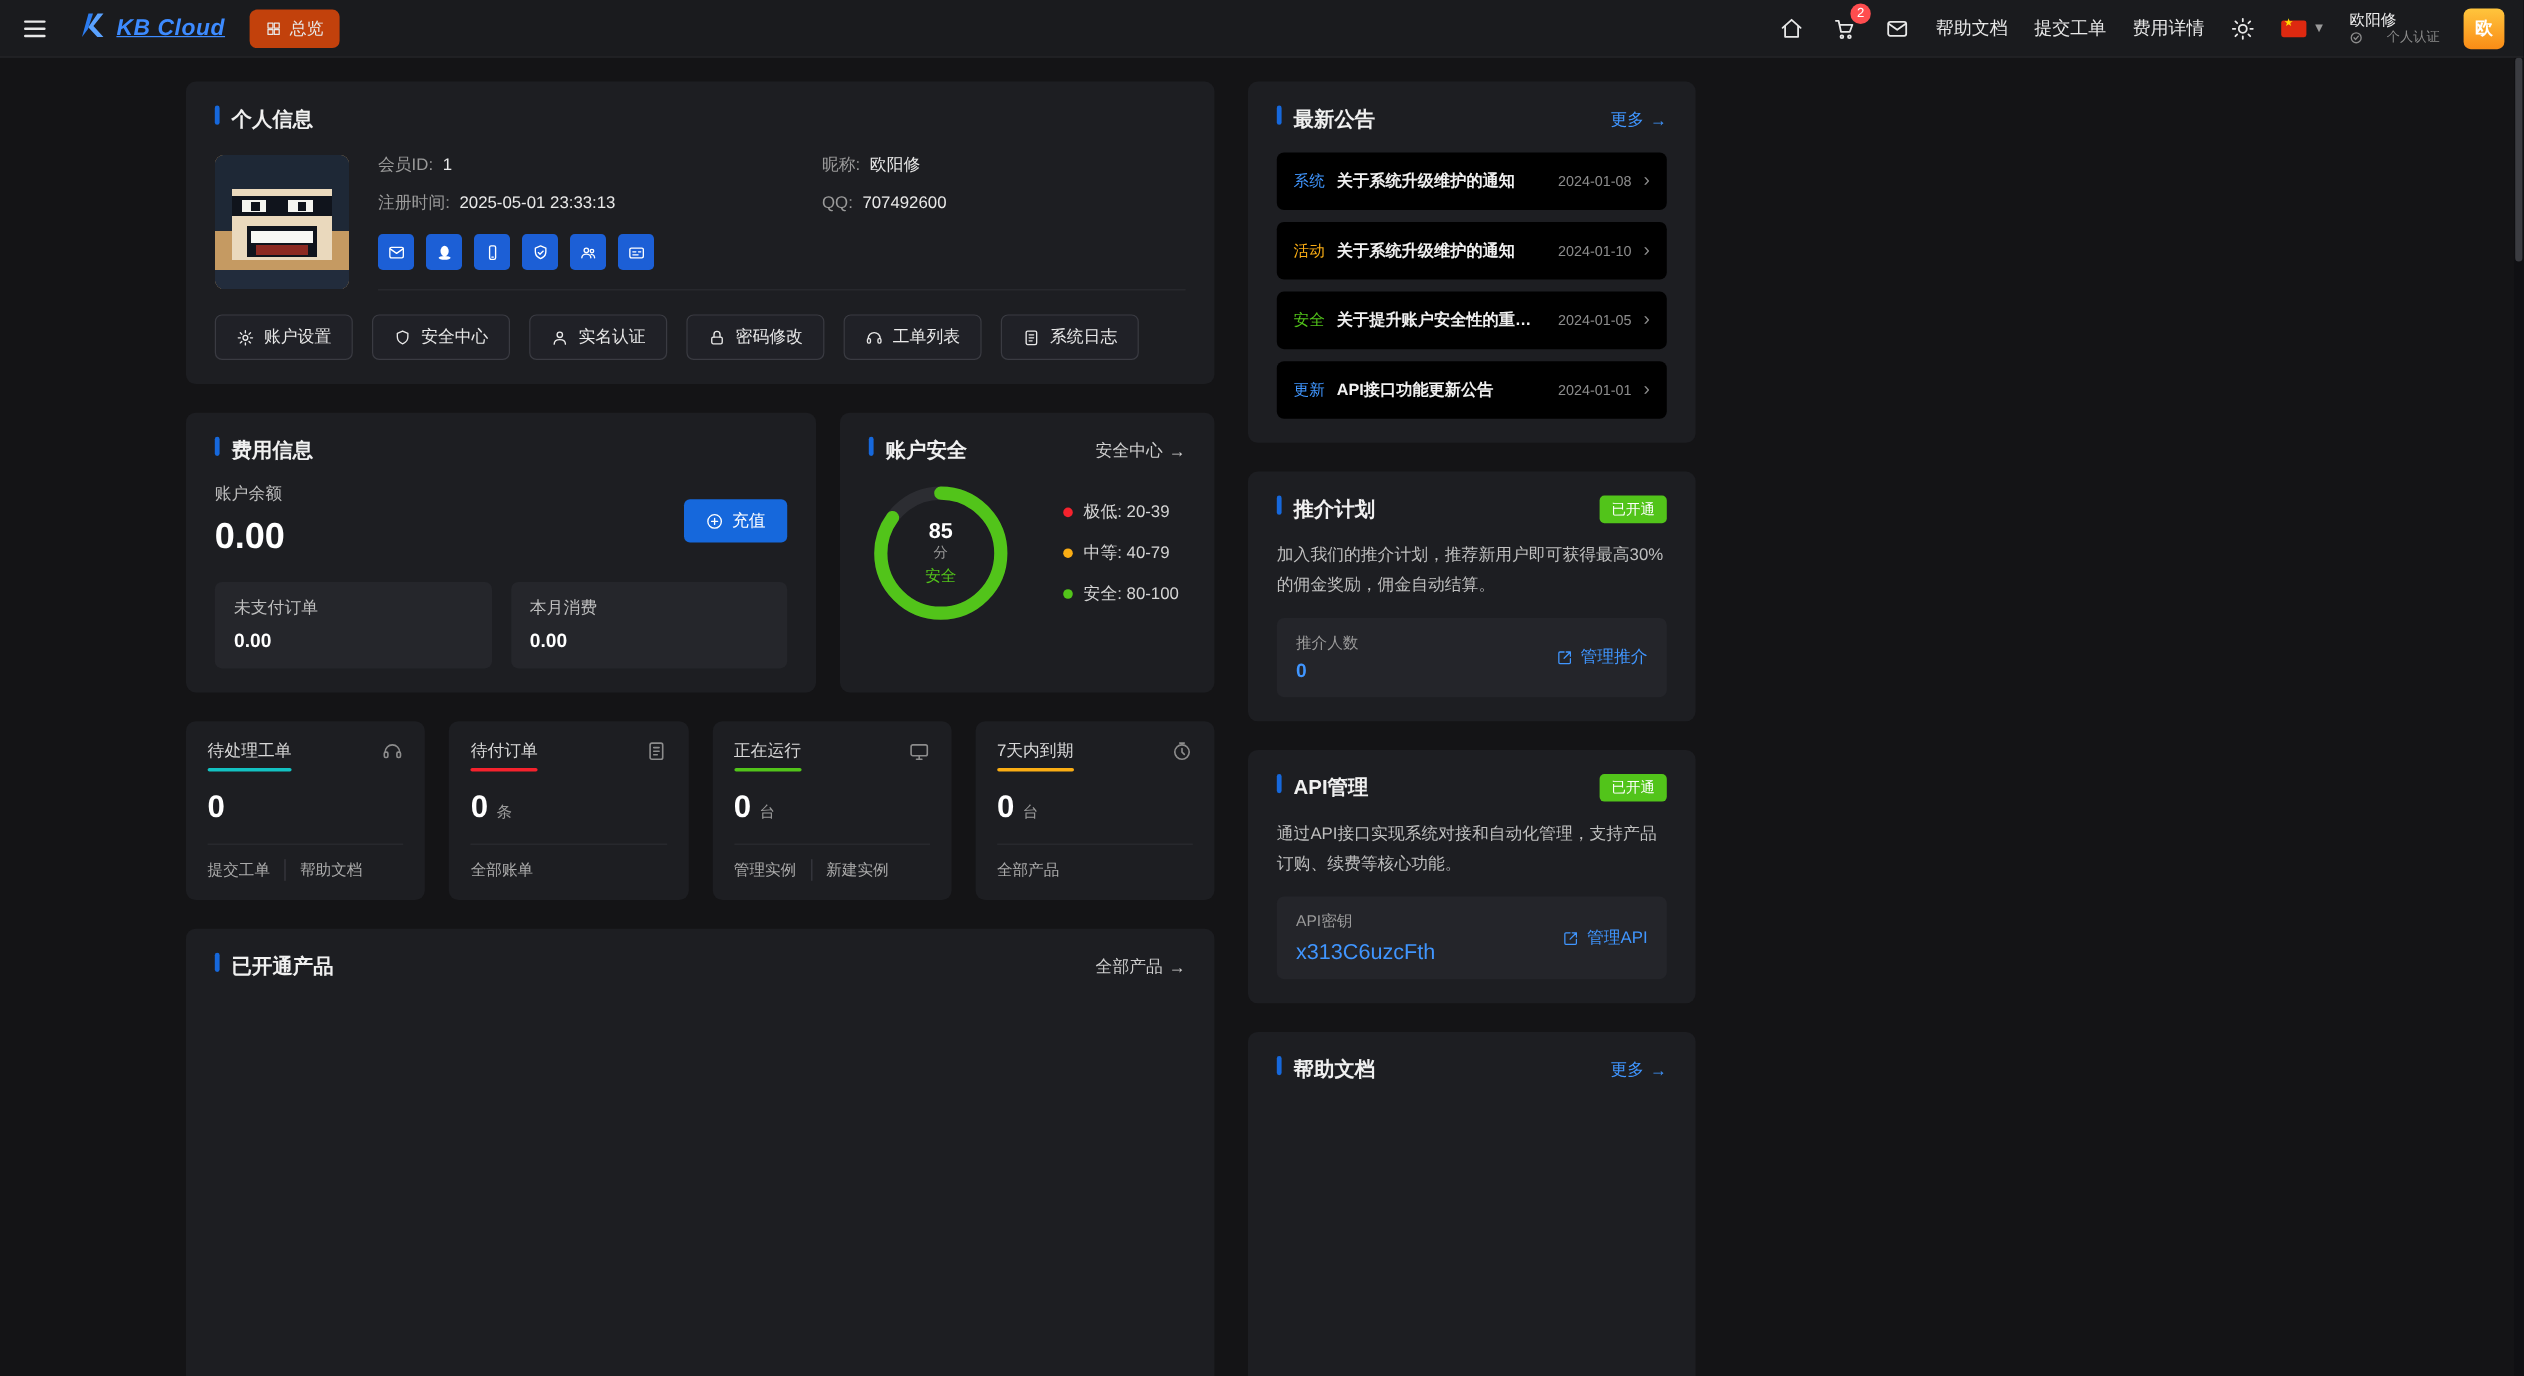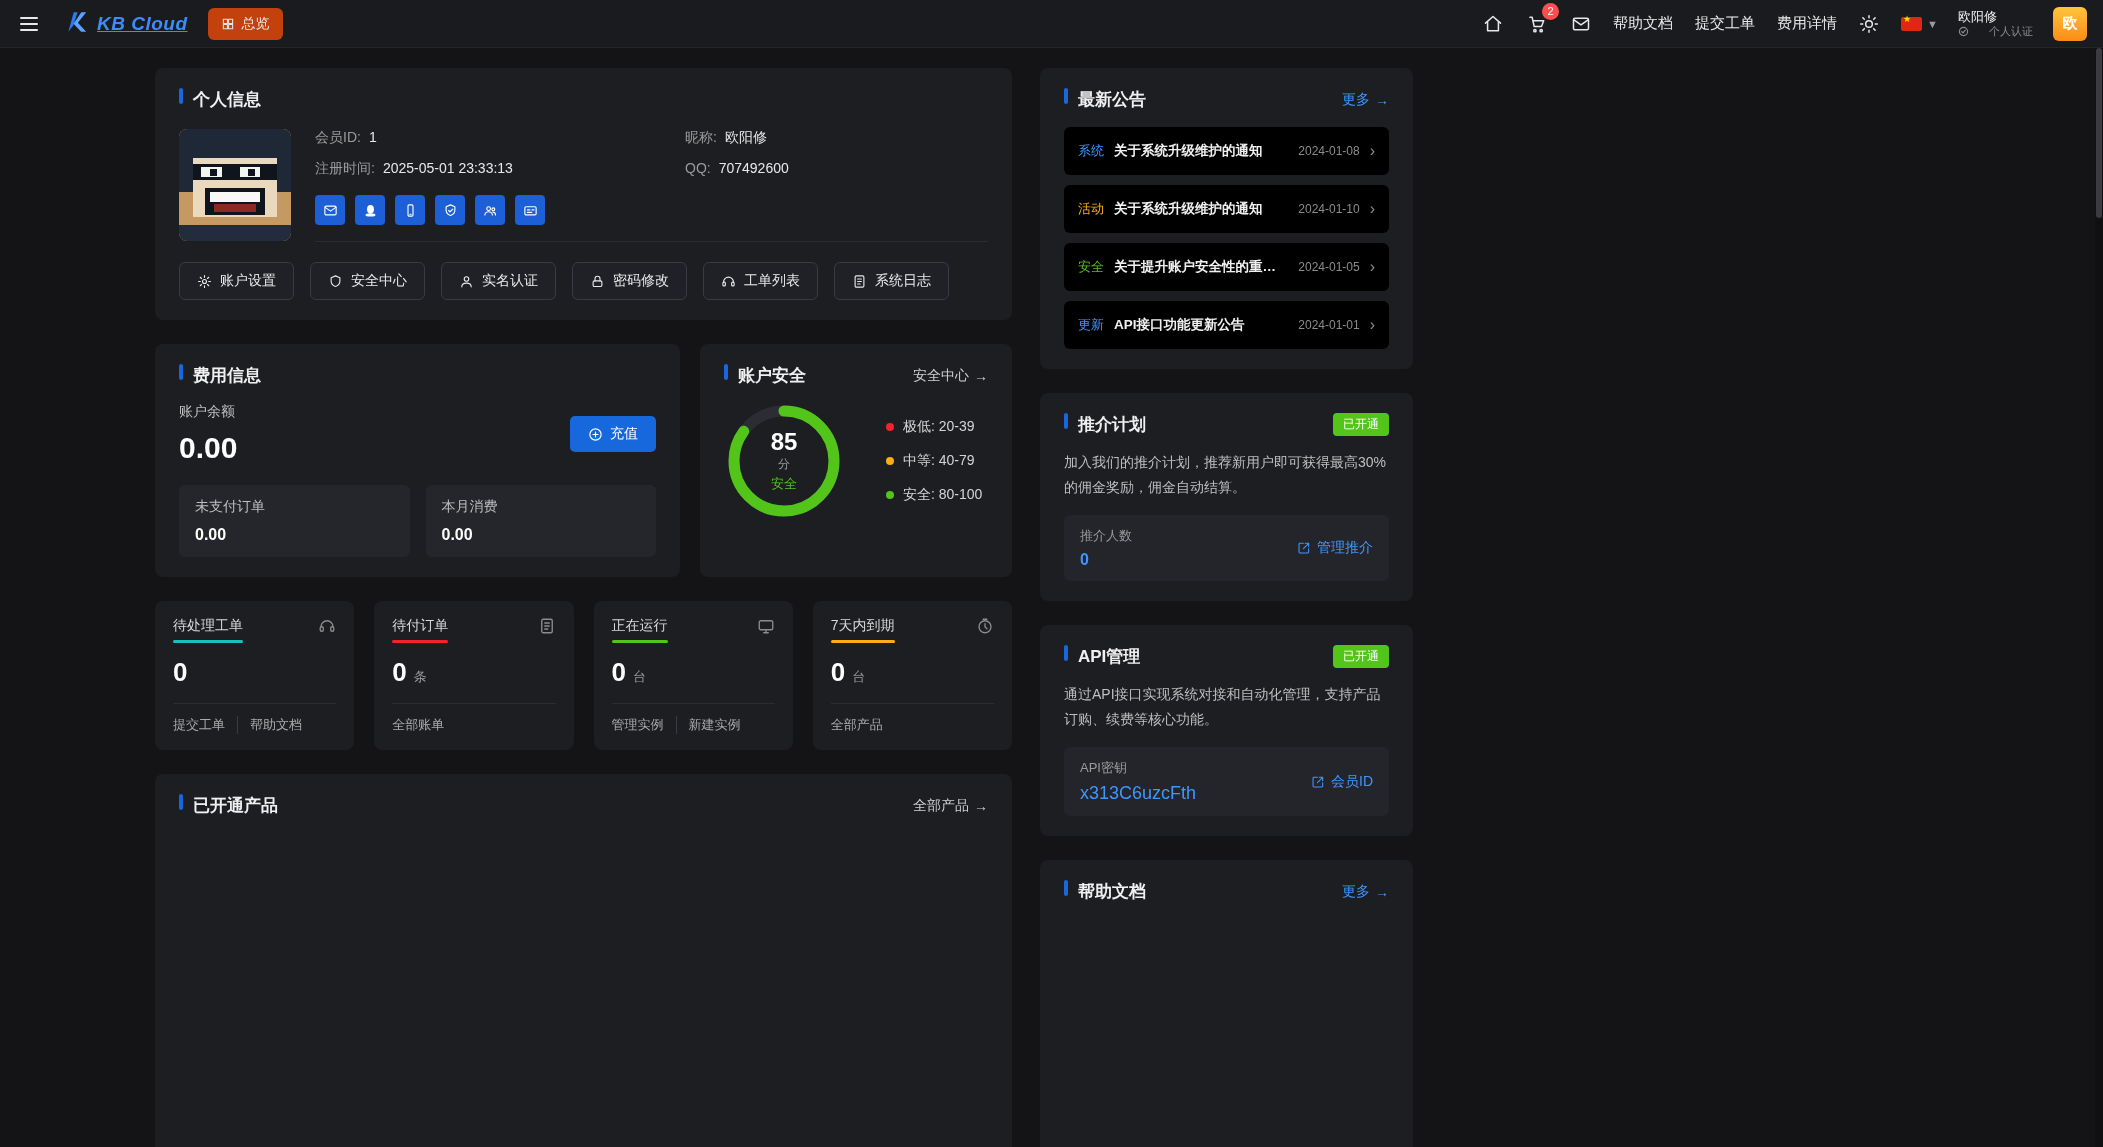--- a/index.html
+++ b/index.html
@@ -90,21 +90,21 @@
     color:#fff; font-size:14px; padding:9px 18px; border-radius:5px; font-family:inherit;
   }
   .bill-boxes { display:flex; gap:16px; margin-top:20px; }
   .bill-box { flex:1; background:#25262b; border-radius:6px; padding:13px 16px; }
   .bill-box .lbl { font-size:14px; color:#bfbfbf; }
   .bill-box .val { font-size:16px; font-weight:bold; color:#fff; margin-top:10px; }
 
   .security-body { display:flex; align-items:center; gap:42px; margin-top:14px; }
   .gauge-wrap { position:relative; width:120px; height:120px; flex:none; }
   .gauge-text { position:absolute; inset:0; display:flex; flex-direction:column; align-items:center; justify-content:center; }
-  .gauge-score { font-size:24px; font-weight:bold; color:#fff; line-height:1.1;text-align:right; }
+  .gauge-score { font-size:18px; font-weight:bold; color:#fff; line-height:1.1;text-align:right; }
   .gauge-unit { font-size:12px; color:#9a9a9a; }
   .gauge-level { font-size:13px; margin-top:2px; }
   .legend { display:flex; flex-direction:column; gap:16px; }
   .legend-item { display:flex; align-items:center; gap:9px; font-size:14px; color:#d4d4d4; }
   .legend-dot { width:8px; height:8px; border-radius:50%; flex:none; }
 
   
   .stats-row { display:flex; gap:20px; }
   .stat-card { flex:1; background:#1d1e22; border-radius:8px; padding:16px 18px; }
   .stat-head { display:flex; justify-content:space-between; align-items:flex-start; }
@@ -645,21 +645,21 @@
           <div class="lbl">API密钥</div>
           <div class="val key">x313C6uzcFth</div>
         </div>
         <button class="blue-link">
           <span>
               <svg class="ic" width="14" height="14" viewBox="0 0 24 24">
                 <path d="M14 4h6v6M20 4l-9 9"></path>
                 <path d="M20 13.5V19a1.5 1.5 0 0 1-1.5 1.5H5A1.5 1.5 0 0 1 3.5 19V5.5A1.5 1.5 0 0 1 5 4h6"></path>
               </svg>
             </span>
-          <span>会员ID</span>
+          <span>管理API</span>
         </button>
       </div>
     </section>
 
     <section class="card help-card">
       <div class="card-head">
         <div class="card-title">
             <span class="title-bar"></span>
             <span>帮助文档</span>
           </div>

